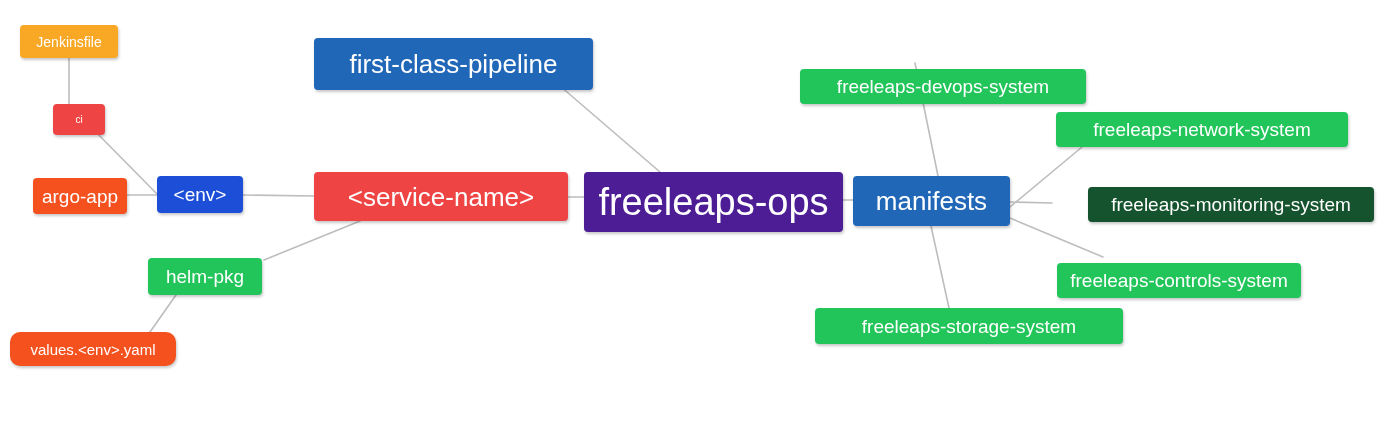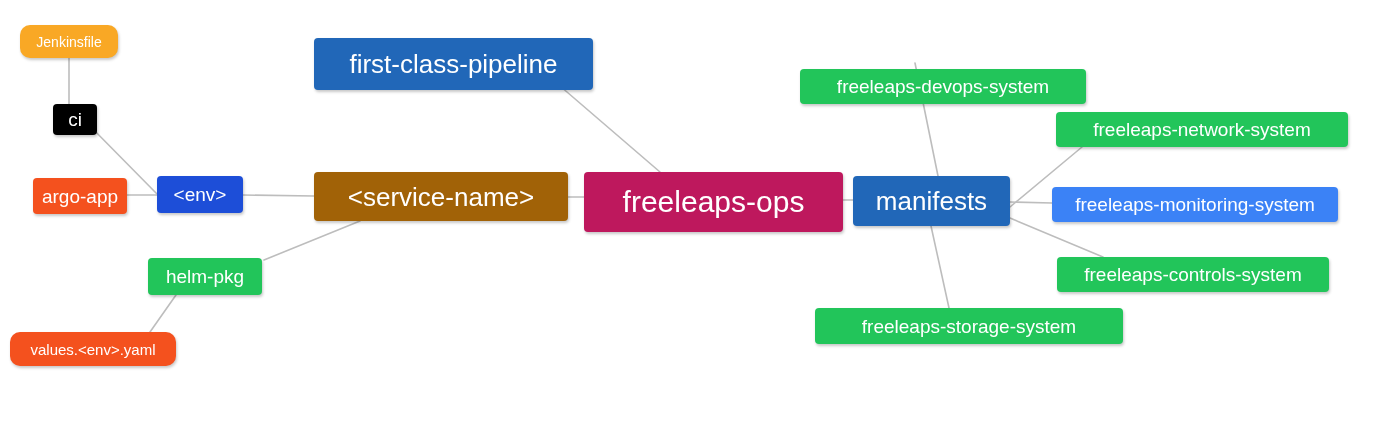--- a/index.html
+++ b/index.html
@@ -59,59 +59,59 @@
       <line x1="560" y1="86" x2="660" y2="172" stroke="#bdbdbd" stroke-width="1.6" stroke-linecap="round"></line>
       <line x1="568" y1="197" x2="584" y2="197" stroke="#bdbdbd" stroke-width="1.6" stroke-linecap="round"></line>
       <line x1="843" y1="200" x2="853" y2="200" stroke="#bdbdbd" stroke-width="1.6" stroke-linecap="round"></line>
       <line x1="938" y1="176" x2="915" y2="63" stroke="#bdbdbd" stroke-width="1.6" stroke-linecap="round"></line>
       <line x1="1010" y1="207" x2="1082" y2="147" stroke="#bdbdbd" stroke-width="1.6" stroke-linecap="round"></line>
       <line x1="1010" y1="202" x2="1052" y2="203" stroke="#bdbdbd" stroke-width="1.6" stroke-linecap="round"></line>
       <line x1="1010" y1="218" x2="1103" y2="257" stroke="#bdbdbd" stroke-width="1.6" stroke-linecap="round"></line>
       <line x1="931" y1="226" x2="949" y2="308" stroke="#bdbdbd" stroke-width="1.6" stroke-linecap="round"></line>
     </svg>
   <div id="node-layer">
-      <div class="node" style="left: 20px; top: 25px; width: 98px; height: 33px; background: rgb(249, 168, 37); font-size: 14px; border-radius: 10px;">
+      <div class="node" style="left: 20px; top: 25px; width: 98px; height: 33px; background: rgb(249, 168, 37); font-size: 14px;">
         <span class="node-label">Jenkinsfile</span>
       </div>
-      <div class="node" style="left: 53px; top: 104px; width: 44px; height: 31px; background: #000000; font-size: 19px;">
+      <div class="node" style="left: 53px; top: 104px; width: 52px; height: 31px; background: #ef4444; font-size: 10px;">
         <span class="node-label">ci</span>
       </div>
       <div class="node" style="left: 33px; top: 178px; width: 94px; height: 36px; background: rgb(244, 81, 30); font-size: 19px;">
         <span class="node-label">argo-app</span>
       </div>
       <div class="node" style="left: 157px; top: 176px; width: 86px; height: 37px; background: #1d4ed8; font-size: 19px;">
         <span class="node-label">&lt;env&gt;</span>
       </div>
       <div class="node" style="left: 148px; top: 258px; width: 114px; height: 37px; background: rgb(34, 197, 90); font-size: 19px;">
         <span class="node-label">helm-pkg</span>
       </div>
       <div class="node" style="left: 10px; top: 332px; width: 166px; height: 34px; background: rgb(244, 81, 30); font-size: 15px; border-radius: 10px;">
         <span class="node-label">values.&lt;env&gt;.yaml</span>
       </div>
       <div class="node" style="left: 314px; top: 38px; width: 279px; height: 52px; background: rgb(33, 103, 184); font-size: 26px;">
         <span class="node-label">first-class-pipeline</span>
       </div>
-      <div class="node" style="left: 314px; top: 172px; width: 254px; height: 49px; background: #a16207; font-size: 26px;">
+      <div class="node" style="left: 314px; top: 172px; width: 254px; height: 49px; background: #ef4444; font-size: 26px;">
         <span class="node-label">&lt;service-name&gt;</span>
       </div>
-      <div class="node" style="left: 584px; top: 172px; width: 259px; height: 60px; background: #be185d; font-size: 30px;">
+      <div class="node" style="left: 584px; top: 172px; width: 259px; height: 60px; background: #4c1d95; font-size: 38px;">
         <span class="node-label">freeleaps-ops</span>
       </div>
       <div class="node" style="left: 853px; top: 176px; width: 157px; height: 50px; background: rgb(33, 103, 184); font-size: 26px;">
         <span class="node-label">manifests</span>
       </div>
       <div class="node" style="left: 800px; top: 28px; width: 286px; height: 35px; background: rgb(34, 197, 90); font-size: 19px; margin-top: 41px;">
         <span class="node-label">freeleaps-devops-system</span>
       </div>
       <div class="node" style="left: 1056px; top: 112px; width: 292px; height: 35px; background: rgb(34, 197, 90); font-size: 19px;">
         <span class="node-label">freeleaps-network-system</span>
       </div>
-      <div class="node" style="left: 1052px; top: 187px; width: 286px; height: 35px; background: #3b82f6; font-size: 19px;">
+      <div class="node" style="left: 1088px; top: 187px; width: 286px; height: 35px; background: #14532d; font-size: 19px;">
         <span class="node-label">freeleaps-monitoring-system</span>
       </div>
-      <div class="node" style="left: 1057px; top: 257px; width: 272px; height: 35px; background: rgb(34, 197, 90); font-size: 19px;">
+      <div class="node" style="left: 1057px; top: 263px; width: 244px; height: 35px; background: rgb(34, 197, 90); font-size: 19px;">
         <span class="node-label">freeleaps-controls-system</span>
       </div>
       <div class="node" style="left: 815px; top: 308px; width: 308px; height: 36px; background: rgb(34, 197, 90); font-size: 19px;">
         <span class="node-label">freeleaps-storage-system</span>
       </div>
     </div>
 </div>
 
 </body></html>

